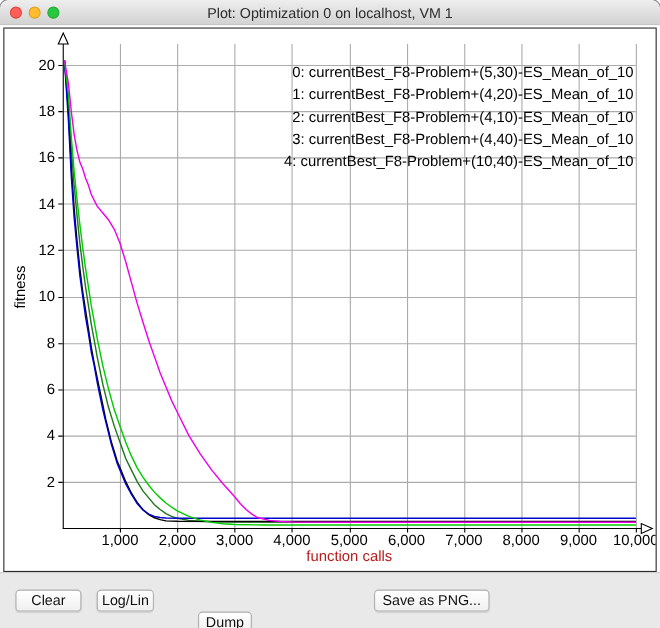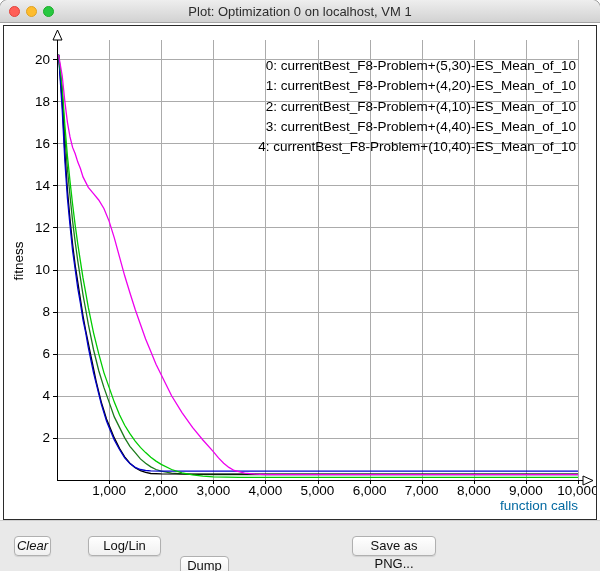--- a/index.html
+++ b/index.html
@@ -32,40 +32,40 @@
   }
   .plot-panel svg{position:absolute;left:0;top:0;}
   svg text{font-family:"Liberation Sans",sans-serif;font-size:13.5px;fill:#000000;}
   .ylabel{
     position:absolute;left:-17px;top:227px;width:64px;height:16px;
     text-align:center;font-size:13.5px;color:#000;
     transform:rotate(-90deg);
   }
   .xlabel{
     position:absolute;left:53px;top:472px;width:521px;height:16px;
-    text-align:right;font-size:13.5px;color:#0369a1;
+    text-align:center;font-size:13.5px;color:#b91c1c;
   }
   
   .btnbar{
     position:absolute;left:0;top:520px;width:600px;height:51px;
     background:#e9e9e9;border-top:1px solid #cfcfcf;
   }
   .mbtn{
     position:absolute;top:15px;height:20px;
     background:linear-gradient(#ffffff,#f0f0f0);
     border:1px solid #b0b0b0;border-radius:4px;
     box-shadow:0 1px 1px rgba(0,0,0,0.10);
     font-family:"Liberation Sans",sans-serif;font-size:13px;color:#111;
     padding:0;line-height:18px;cursor:default;
   }
-  .b0{left:14px;width:37px;font-style:italic;}
-  .b1{left:88px;width:73px;}
+  .b0{left:14px;width:60px;}
+  .b1{left:88px;width:52px;}
   .b2{left:180px;width:49px;margin-top:20px;}
   .b3{left:258px;width:77px;margin-top:48px;}
-  .b4{left:352px;width:84px;text-align:center;}
+  .b4{left:340px;width:105px;text-align:center;}
 </style>
 </head>
 <body>
 
 <div class="window">
 
   <div class="titlebar">
     <span class="tl red"></span>
     <span class="tl yellow"></span>
     <span class="tl green"></span>

